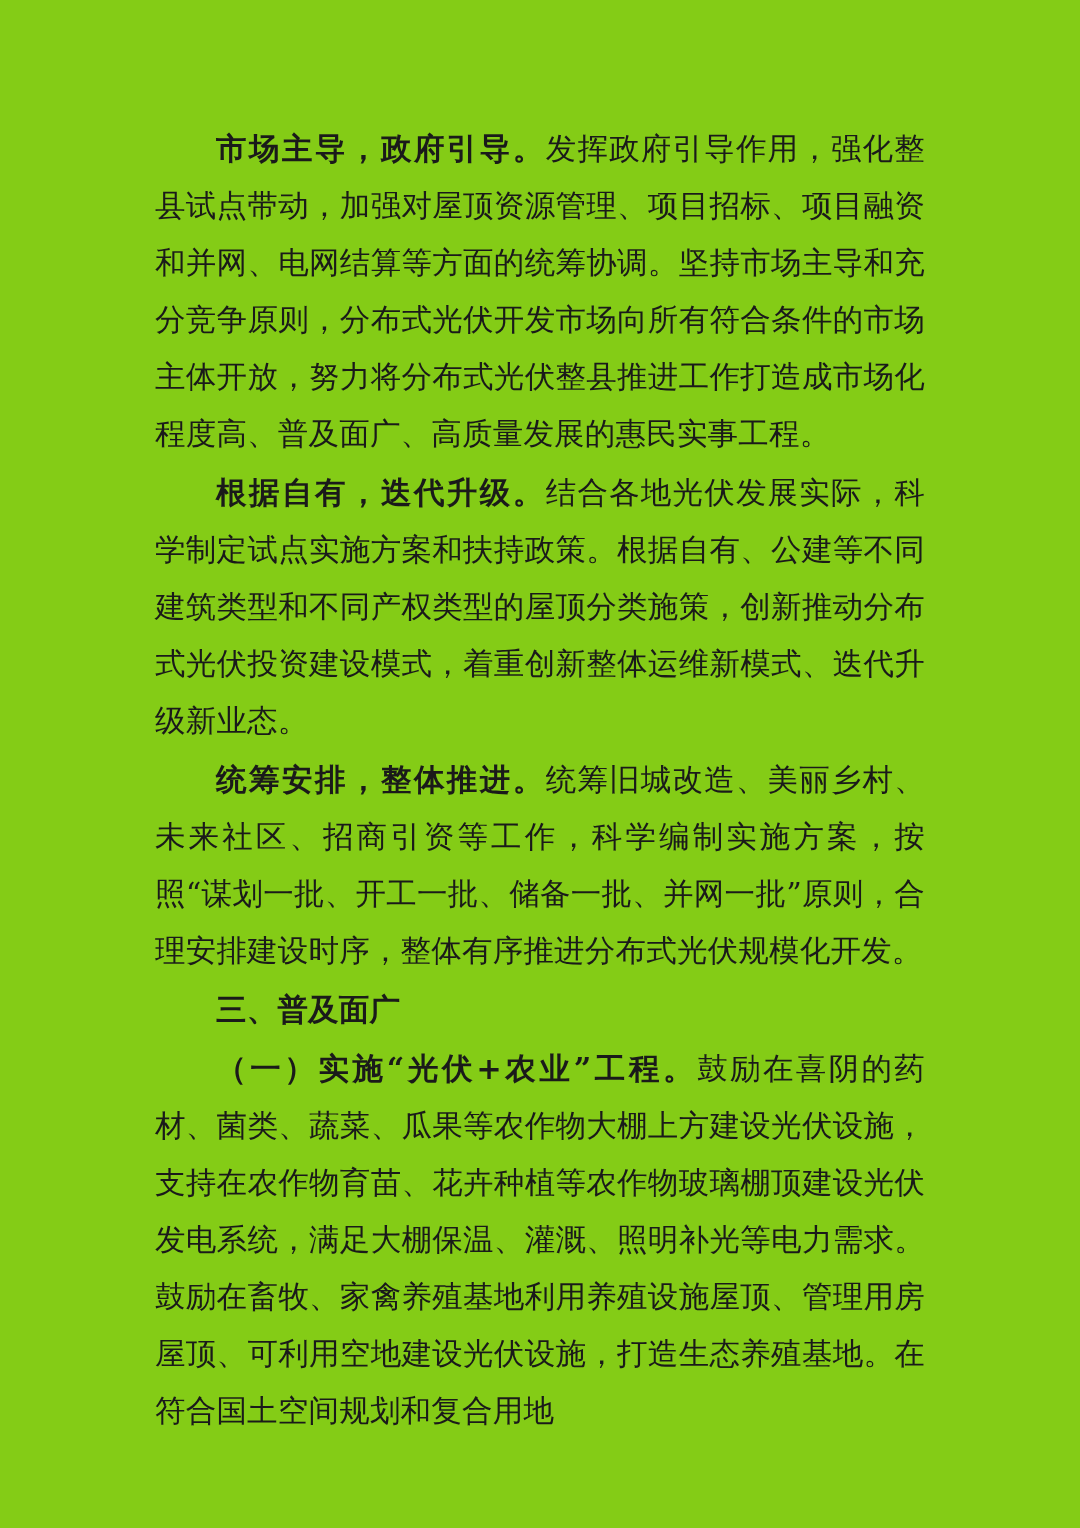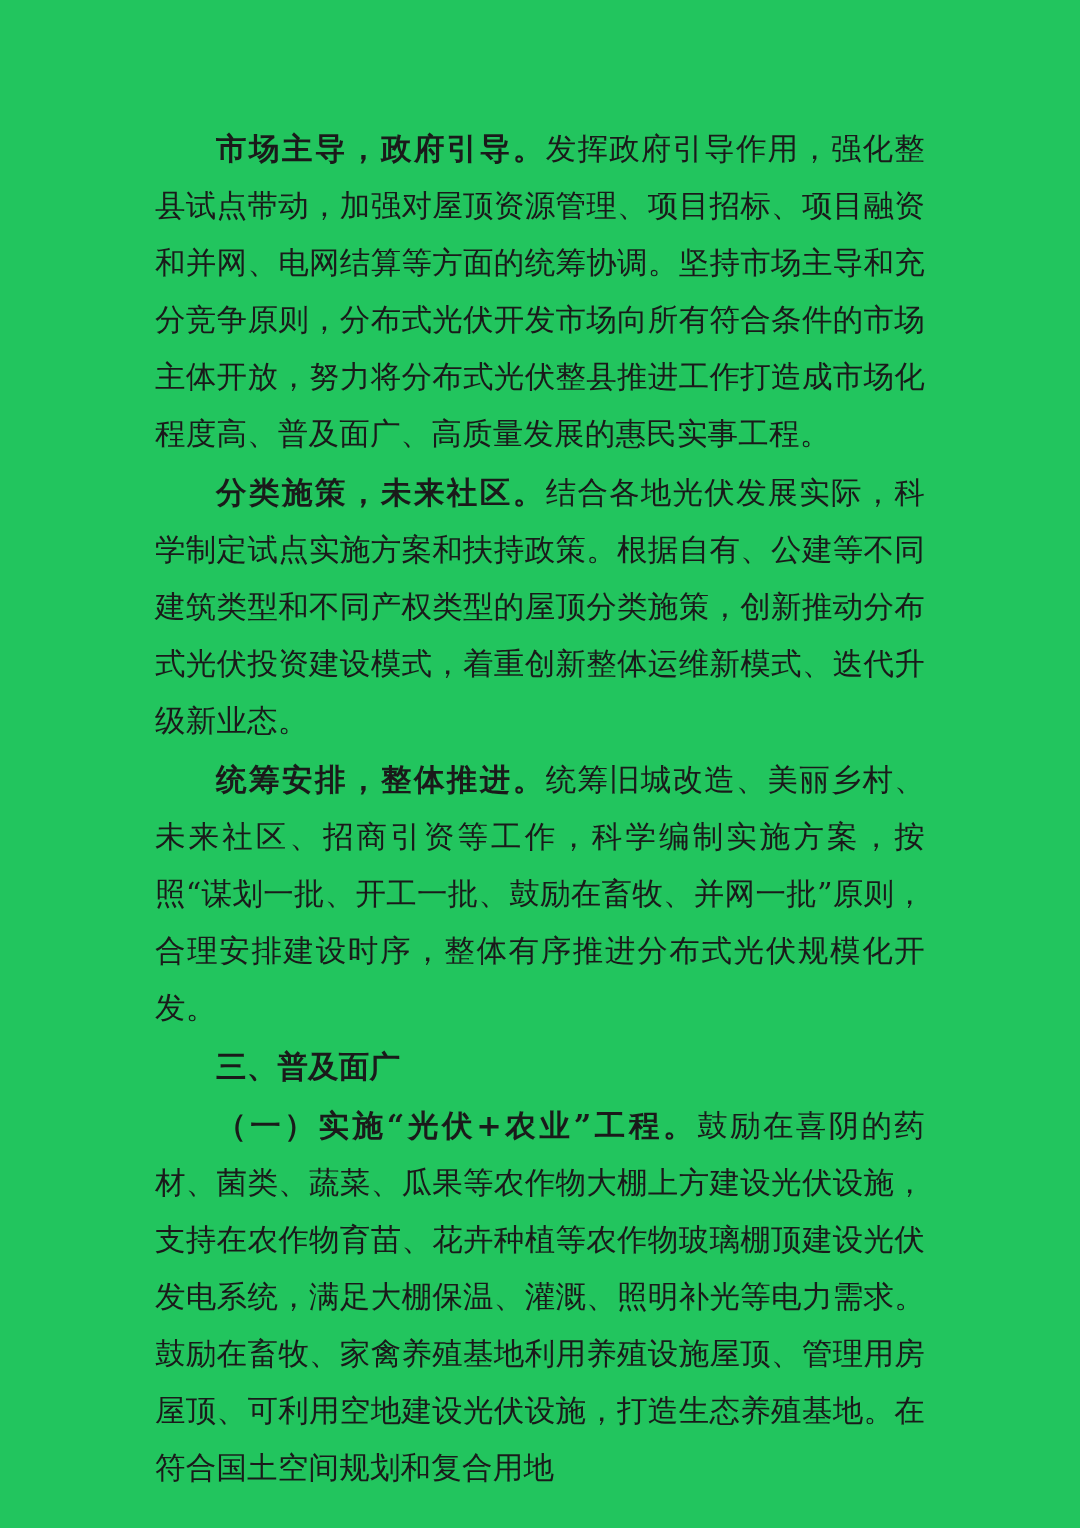--- a/index.html
+++ b/index.html
@@ -4,21 +4,21 @@
 <style>
   html, body {
     margin: 0;
     padding: 0;
     background: #ffffff;
   }
   .page {
     position: relative;
     width: 1080px;
     height: 1528px;
-    background: #22c55e;
+    background: #84cc16;
     box-sizing: border-box;
     padding: 120px 155px 40px 155px;
     font-family: "DejaVu Serif", "Liberation Serif", serif;
     color: #1a1a1a;
     overflow: hidden;
   }
   .doc-body {
     font-size: 30.5px;
     line-height: 57px;
     text-align: justify;
@@ -46,25 +46,25 @@
 <body>
 
 <div class="page">
   <div class="doc-body">
 
     <p class="para">
       <span class="lead">市场主导，政府引导。</span><span class="inline-para">发挥政府引导作用，强化整县试点带动，加强对屋顶资源管理、项目招标、项目融资和并网、电网结算等方面的统筹协调。坚持市场主导和充分竞争原则，分布式光伏开发市场向所有符合条件的市场主体开放，努力将分布式光伏整县推进工作打造成市场化程度高、普及面广、高质量发展的惠民实事工程。</span>
     </p>
 
     <p class="para">
-      <span class="lead">分类施策，未来社区。</span><span class="inline-para">结合各地光伏发展实际，科学制定试点实施方案和扶持政策。根据自有、公建等不同建筑类型和不同产权类型的屋顶分类施策，创新推动分布式光伏投资建设模式，着重创新整体运维新模式、迭代升级新业态。</span>
+      <span class="lead">根据自有，迭代升级。</span><span class="inline-para">结合各地光伏发展实际，科学制定试点实施方案和扶持政策。根据自有、公建等不同建筑类型和不同产权类型的屋顶分类施策，创新推动分布式光伏投资建设模式，着重创新整体运维新模式、迭代升级新业态。</span>
     </p>
 
     <p class="para">
-      <span class="lead">统筹安排，整体推进。</span><span class="inline-para">统筹旧城改造、美丽乡村、未来社区、招商引资等工作，科学编制实施方案，按照“谋划一批、开工一批、鼓励在畜牧、并网一批”原则，合理安排建设时序，整体有序推进分布式光伏规模化开发。</span>
+      <span class="lead">统筹安排，整体推进。</span><span class="inline-para">统筹旧城改造、美丽乡村、未来社区、招商引资等工作，科学编制实施方案，按照“谋划一批、开工一批、储备一批、并网一批”原则，合理安排建设时序，整体有序推进分布式光伏规模化开发。</span>
     </p>
 
 
     <p class="heading">三、普及面广</p>
 
     <p class="para">
       <span class="lead">（一）实施“光伏+农业”工程。</span><span class="inline-para">鼓励在喜阴的药材、菌类、蔬菜、瓜果等农作物大棚上方建设光伏设施，支持在农作物育苗、花卉种植等农作物玻璃棚顶建设光伏发电系统，满足大棚保温、灌溉、照明补光等电力需求。鼓励在畜牧、家禽养殖基地利用养殖设施屋顶、管理用房屋顶、可利用空地建设光伏设施，打造生态养殖基地。在符合国土空间规划和复合用地</span>
     </p>
 
   </div>

